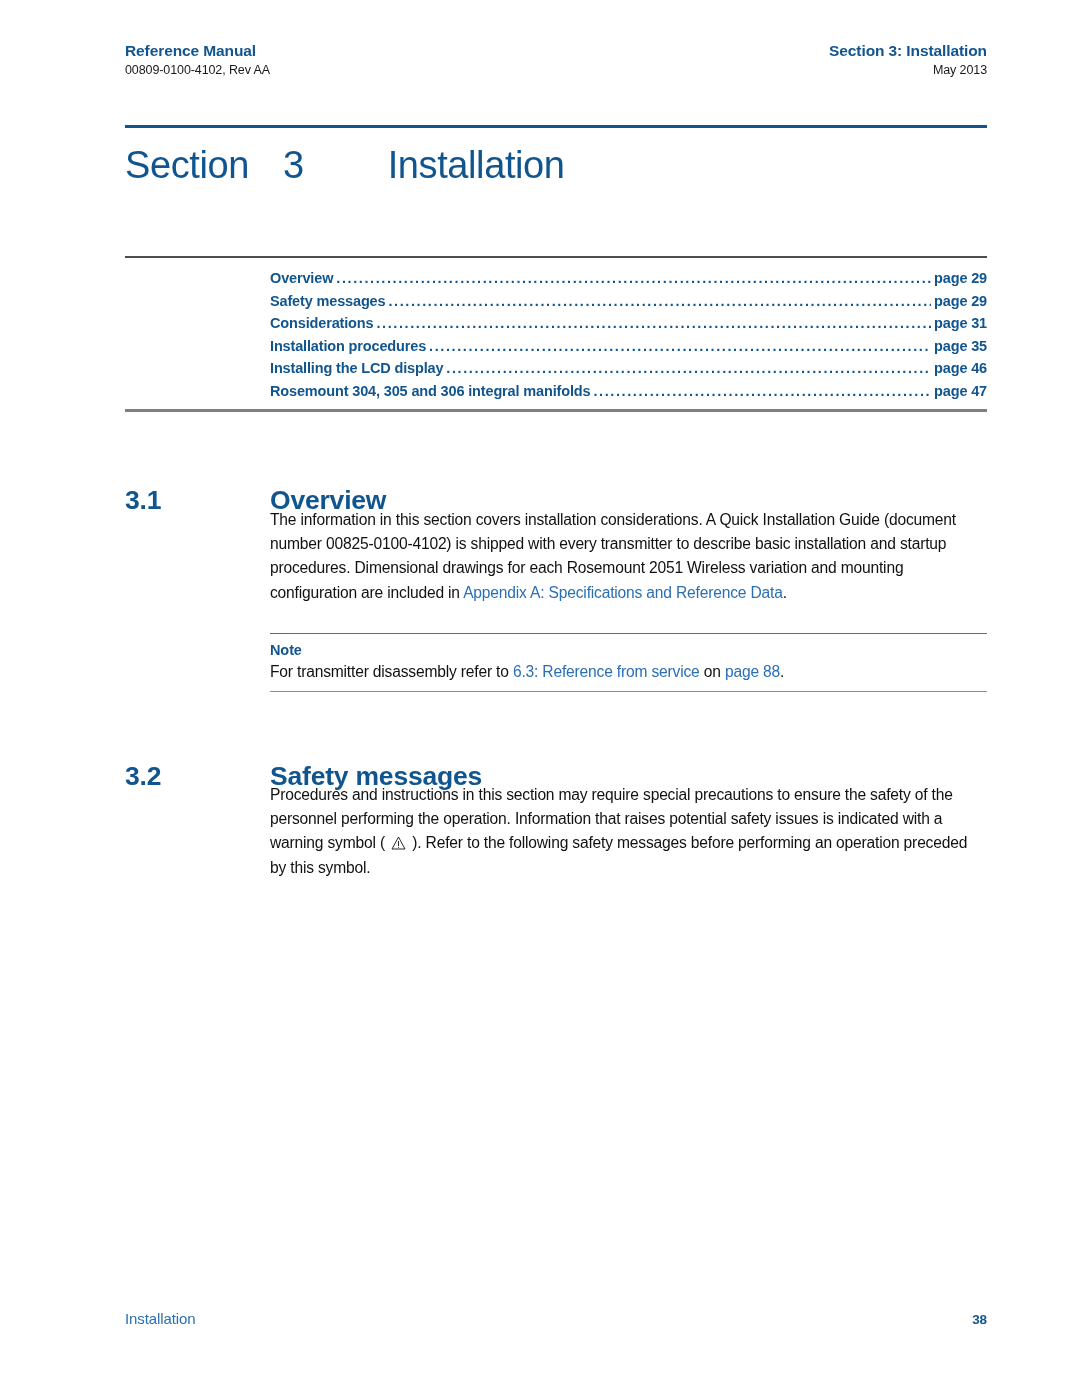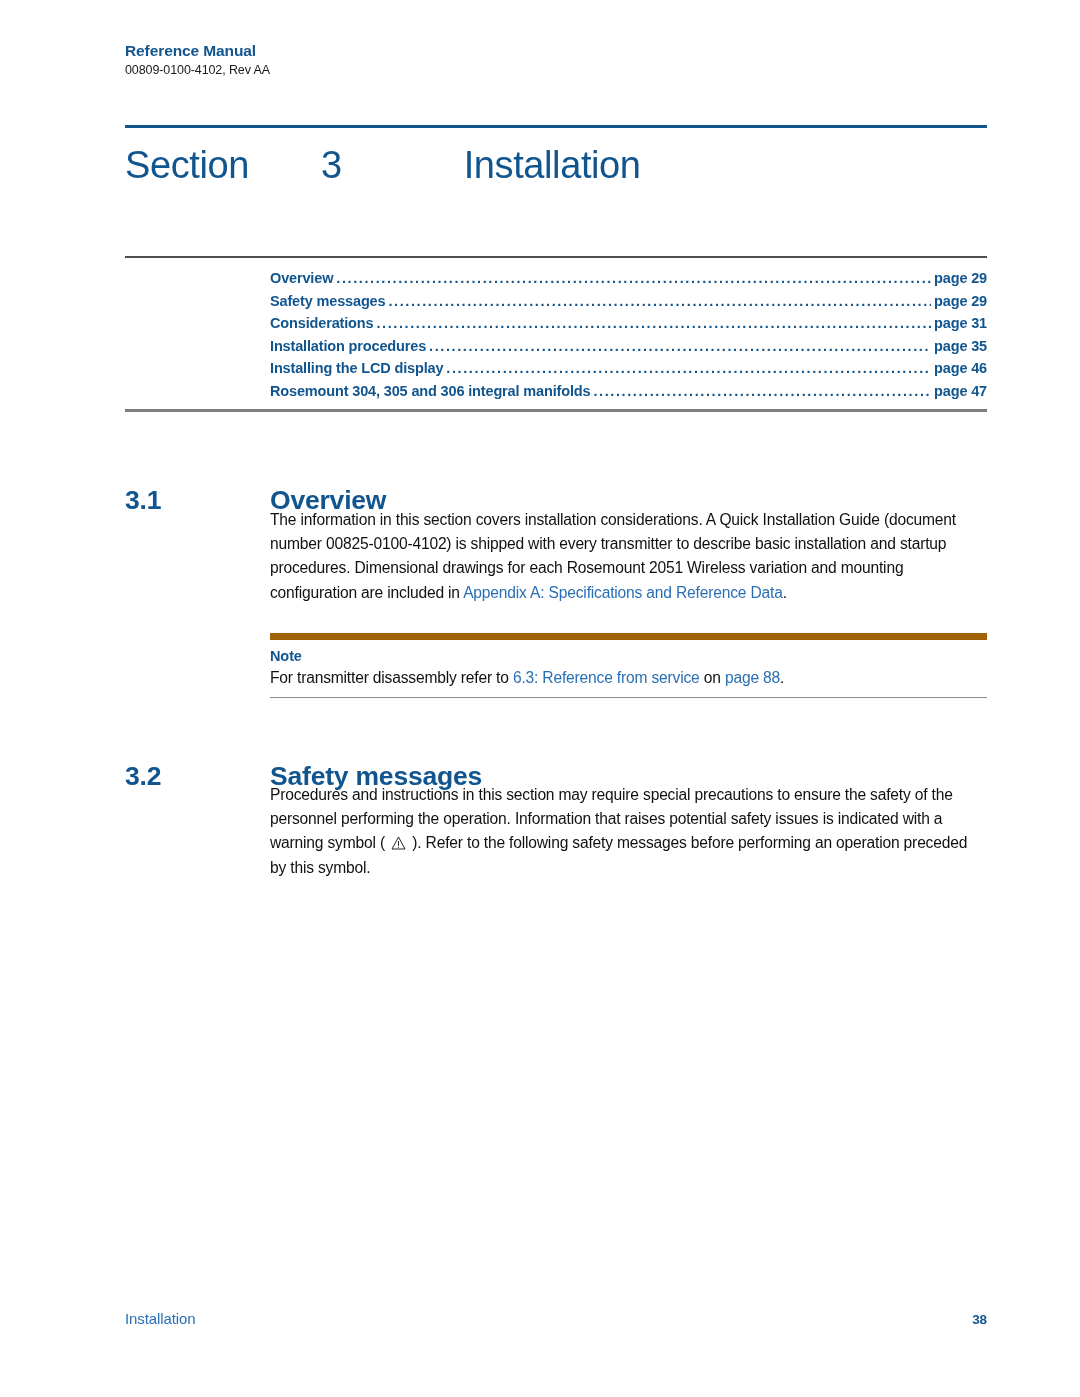--- a/index.html
+++ b/index.html
@@ -61,21 +61,20 @@
     position: absolute;
     left: 125px;
     top: 144px;
     width: 862px;
     display: flex;
     align-items: baseline;
     color: #11558f;
     font-size: 38px;
     font-weight: normal;
     letter-spacing: -0.4px;
-    gap: 38px;
   }
   .section-title .st-word { }
   .section-title .st-num { margin-left: 34px; }
   .section-title .st-name { margin-left: 84px; }
 
   
   .toc {
     position: absolute;
     left: 125px;
     top: 256px;
@@ -138,21 +137,21 @@
     letter-spacing: -0.18px;
     text-align: left;
   }
   .link { color: #2a6fb5; }
 
   
   .note {
     position: absolute;
     left: 270px;
     width: 717px;
-    border-top: 7px solid #a16207;
+    border-top: 1px solid #a16207;
     border-bottom: 1px solid #8c8c8c;
     padding: 6px 0 8px 0;
     box-sizing: border-box;
   }
   .note-title {
     font-size: 14.5px;
     font-weight: bold;
     color: #11558f;
     line-height: 20px;
     letter-spacing: -0.1px;
@@ -195,20 +194,24 @@
 </head>
 <body>
 
 <div class="page">
 
   <div class="header">
     <div class="header-col-left">
       <div class="header-title">Reference Manual</div>
       <div class="header-sub">00809-0100-4102, Rev AA</div>
     </div>
+    <div class="header-col-right">
+      <div class="header-title">Section 3: Installation</div>
+      <div class="header-sub">May 2013</div>
+    </div>
   </div>
 
   <div class="rule-blue"></div>
 
   <div class="section-title">
     <span class="st-word">Section</span>
     <span class="st-num">3</span>
     <span class="st-name">Installation</span>
   </div>
 

